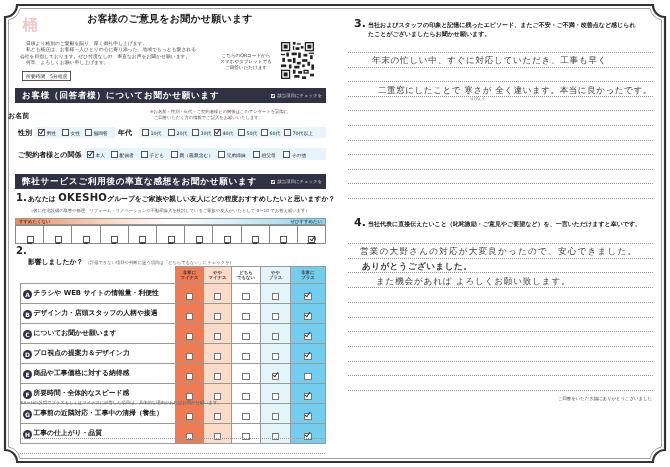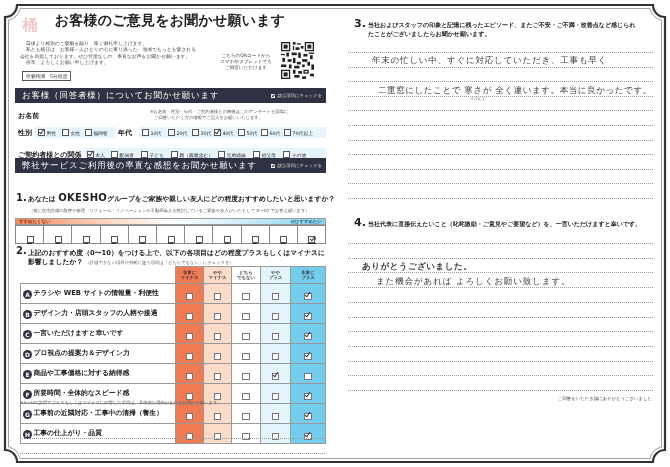--- a/index.html
+++ b/index.html
@@ -1,28 +1,28 @@
 <!DOCTYPE html>
 <html><head>
 <meta charset="utf-8">
 <style>
   html,body{margin:0;padding:0;background:#fff;}
   #page{position:relative;width:670px;height:467px;background:#fff;overflow:hidden;
         font-family:"DejaVu Sans","Liberation Sans",sans-serif;color:#222;}
   .abs{position:absolute;}
   #frame{position:absolute;left:0;top:0;}
   .logo{left:20px;top:15px;width:20px;height:20px;font-size:15px;color:#f1c7c7;font-weight:bold;text-align:center;line-height:20px;}
-  .title{left:40px;top:12px;width:260px;text-align:center;font-size:14px;font-weight:bold;color:#1f1f1f;letter-spacing:0.2px;white-space:nowrap;}
+  .title{left:40px;top:12px;width:260px;text-align:center;font-size:10px;font-weight:bold;color:#1f1f1f;letter-spacing:0.2px;white-space:nowrap;}
   .intro{left:20px;top:41px;width:205px;font-size:4.8px;line-height:6.4px;color:#444;white-space:nowrap;}
   .intro div.ind{padding-left:6px;}
   .timebox{left:22px;top:71px;font-size:4.8px;border:0.6px solid #555;padding:1px 3px;color:#333;white-space:nowrap;}
   .qrtext{left:214px;top:53px;width:64px;font-size:4.6px;line-height:6px;text-align:center;color:#333;white-space:nowrap;}
   .qr{left:281px;top:42px;width:33px;height:37px;}
   .bar{left:15px;width:311px;height:15px;background:#2f3242;color:#fff;}
-  .bar .bt{position:absolute;left:7px;top:0;line-height:15px;font-size:8.5px;font-weight:normal;letter-spacing:0.8px;white-space:nowrap;}
+  .bar .bt{position:absolute;left:7px;top:0;line-height:15px;font-size:8.5px;font-weight:bold;letter-spacing:0.8px;white-space:nowrap;}
   .bar .bn{position:absolute;right:4px;top:0;line-height:15px;font-size:4.4px;color:#ddd;white-space:nowrap;}
   .bar .bn .mini{display:inline-block;width:4px;height:4px;background:#fff;margin-right:2px;vertical-align:-0.5px;position:relative;}
   .bar .bn .mini::after{content:"";position:absolute;left:1px;top:0.2px;width:1.2px;height:2.3px;border-right:0.7px solid #2f3242;border-bottom:0.7px solid #2f3242;transform:rotate(40deg);}
   .lbl{font-size:7px;font-weight:bold;color:#222;white-space:nowrap;}
   .note{font-size:4.3px;line-height:5.5px;color:#555;white-space:nowrap;}
   .optbg{background:#e6f5fb;}
   .opt{font-size:4.8px;color:#222;white-space:nowrap;line-height:7px;}
   .cb{display:inline-block;width:5px;height:5px;border:0.6px solid #555;background:#fff;vertical-align:-1px;margin-right:1.5px;position:relative;}
   .cb[data-checked="true"]::after{content:"";position:absolute;left:1.2px;top:-2.2px;width:2.2px;height:5px;border-right:0.8px solid #333;border-bottom:0.8px solid #333;transform:rotate(35deg);}
   .qnum{font-size:10px;font-weight:bold;color:#222;}
@@ -120,21 +120,21 @@
         <rect x="10" y="25" width="4" height="2"></rect>
         <rect x="16" y="26" width="3" height="2"></rect>
     </g>
   </svg>
 
   <div class="abs bar" style="top:88px;">
     <span class="bt">お客様（回答者様）についてお聞かせ願います</span>
     <span class="bn"><span class="mini"></span><span>該当項目にチェックを</span></span>
   </div>
 
-  <div class="abs lbl" style="left:18px;top:111px;">お名前</div>
+  <div class="abs lbl" style="left:8px;top:111px;">お名前</div>
   <div class="abs" style="left:50px;top:110px;width:95px;height:10px;"></div>
   <div class="abs note" style="left:150px;top:109px;">
     <div>※お名前・性別・年代・ご契約者様との関係はこのアンケートを実際に</div>
     <div style="padding-left:4px;">ご回答いただく方の情報でご記入をお願いいたします。</div>
   </div>
 
   <div class="abs optbg" style="left:35px;top:127px;width:80px;height:11px;"></div>
   <div class="abs optbg" style="left:139px;top:127px;width:187px;height:11px;"></div>
   <div class="abs lbl" style="left:18px;top:128px;">性別</div>
   <label class="abs opt" style="left:38px;top:129px;"><span class="cb" data-checked="true"></span><span>男性</span></label>
@@ -153,21 +153,21 @@
   <div class="abs optbg" style="left:84px;top:148px;width:242px;height:12px;"></div>
   <div class="abs lbl" style="left:18px;top:150px;">ご契約者様との関係</div>
   <label class="abs opt" style="left:87px;top:151px;"><span class="cb" data-checked="true"></span><span>本人</span></label>
   <label class="abs opt" style="left:111px;top:151px;"><span class="cb" data-checked="false"></span><span>配偶者</span></label>
   <label class="abs opt" style="left:141px;top:151px;"><span class="cb" data-checked="false"></span><span>子ども</span></label>
   <label class="abs opt" style="left:171px;top:151px;"><span class="cb" data-checked="false"></span><span>親（義親含む）</span></label>
   <label class="abs opt" style="left:218px;top:151px;"><span class="cb" data-checked="false"></span><span>兄弟姉妹</span></label>
   <label class="abs opt" style="left:253px;top:151px;"><span class="cb" data-checked="false"></span><span>祖父母</span></label>
   <label class="abs opt" style="left:283px;top:151px;"><span class="cb" data-checked="false"></span><span>その他</span></label>
 
-  <div class="abs bar" style="top:158px;">
+  <div class="abs bar" style="top:174px;">
     <span class="bt">弊社サービスご利用後の率直な感想をお聞かせ願います</span>
     <span class="bn"><span class="mini"></span><span>該当項目にチェックを</span></span>
   </div>
 
   <div class="abs qnum" style="left:16px;top:192px;">1.</div>
   <div class="abs qtext" style="left:28px;top:192px;line-height:12px;">
     <span>あなたは</span>
     <span class="brand">OKESHO</span><span>グループをご家族や親しい友人にどの程度おすすめしたいと思いますか？</span>
   </div>
   <div class="abs note" style="left:29px;top:208px;">（仮に住宅設備の取替や修理、リフォーム・リノベーションや不動産購入を検討しているご家族や友人がいたとして 0〜10 でお答え願います）</div>
@@ -184,21 +184,20 @@
     <div class="score"><span class="n">4</span><span class="cb" data-checked="false"></span></div>
     <div class="score"><span class="n">5</span><span class="cb" data-checked="false"></span></div>
     <div class="score"><span class="n">6</span><span class="cb" data-checked="false"></span></div>
     <div class="score"><span class="n">7</span><span class="cb" data-checked="false"></span></div>
     <div class="score"><span class="n">8</span><span class="cb" data-checked="false"></span></div>
     <div class="score"><span class="n">9</span><span class="cb" data-checked="false"></span></div>
     <div class="score"><span class="n">10</span><span class="cb" data-checked="true"></span></div>
   </div>
 
   <div class="abs qnum" style="left:16px;top:245px;">2.</div>
-  <div class="abs qtext" style="left:28px;top:248px;">上記のおすすめ度（0〜10）をつける上で、以下の各項目はどの程度プラスもしくはマイナスに</div>
   <div class="abs qtext" style="left:28px;top:257px;">
     <span>影響しましたか？</span>
     <span class="note" style="font-weight:normal;">（評価できない項目や判断に迷う項目は「どちらでもない」にチェックを）</span>
   </div>
 
   <table class="matrix">
     <colgroup>
         <col style="width:155px">
         <col style="width:28px">
         <col style="width:28px">
@@ -240,21 +239,21 @@
     </tr>
     <tr>
       <td class="rl"><span class="circ">B</span><span>デザイン力・店頭スタッフの人柄や接遇</span></td>
       <td class="cell c1"><span class="cb" data-checked="false"></span></td>
       <td class="cell c2"><span class="cb" data-checked="false"></span></td>
       <td class="cell c3"><span class="cb" data-checked="false"></span></td>
       <td class="cell c4"><span class="cb" data-checked="false"></span></td>
       <td class="cell c5"><span class="cb" data-checked="true"></span></td>
     </tr>
     <tr>
-      <td class="rl"><span class="circ">C</span><span>一言いただけますと幸いです</span></td>
+      <td class="rl"><span class="circ">C</span><span>についてお聞かせ願います</span></td>
       <td class="cell c1"><span class="cb" data-checked="false"></span></td>
       <td class="cell c2"><span class="cb" data-checked="false"></span></td>
       <td class="cell c3"><span class="cb" data-checked="false"></span></td>
       <td class="cell c4"><span class="cb" data-checked="false"></span></td>
       <td class="cell c5"><span class="cb" data-checked="true"></span></td>
     </tr>
     <tr>
       <td class="rl"><span class="circ">D</span><span>プロ視点の提案力＆デザイン力</span></td>
       <td class="cell c1"><span class="cb" data-checked="false"></span></td>
       <td class="cell c2"><span class="cb" data-checked="false"></span></td>
@@ -332,17 +331,18 @@
     <div class="abs dline" style="left:0;top:29.4px;width:305px;"></div>
     <div class="abs dline" style="left:0;top:44.1px;width:305px;"></div>
     <div class="abs dline" style="left:0;top:58.8px;width:305px;"></div>
     <div class="abs dline" style="left:0;top:73.5px;width:305px;"></div>
     <div class="abs dline" style="left:0;top:88.2px;width:305px;"></div>
     <div class="abs dline" style="left:0;top:102.9px;width:305px;"></div>
     <div class="abs dline" style="left:0;top:117.6px;width:305px;"></div>
     <div class="abs dline" style="left:0;top:132.3px;width:305px;"></div>
     <div class="abs dline" style="left:0;top:147px;width:305px;"></div>
   </div>
+  <div class="abs hw" style="left:360px;top:246px;letter-spacing:1.2px;">営業の大野さんの対応が大変良かったので、安心できました。</div>
   <div class="abs hw" style="left:362px;top:261px;letter-spacing:0.4px;font-weight:bold;">ありがとうございました。</div>
   <div class="abs hw" style="left:376px;top:276px;letter-spacing:0.8px;">また機会があれば よろしくお願い致します。</div>
 
   <div class="abs thanks" style="right:18px;top:396px;">ご回答をいただき誠にありがとうございました</div>
 </div>
 
 </body></html>

